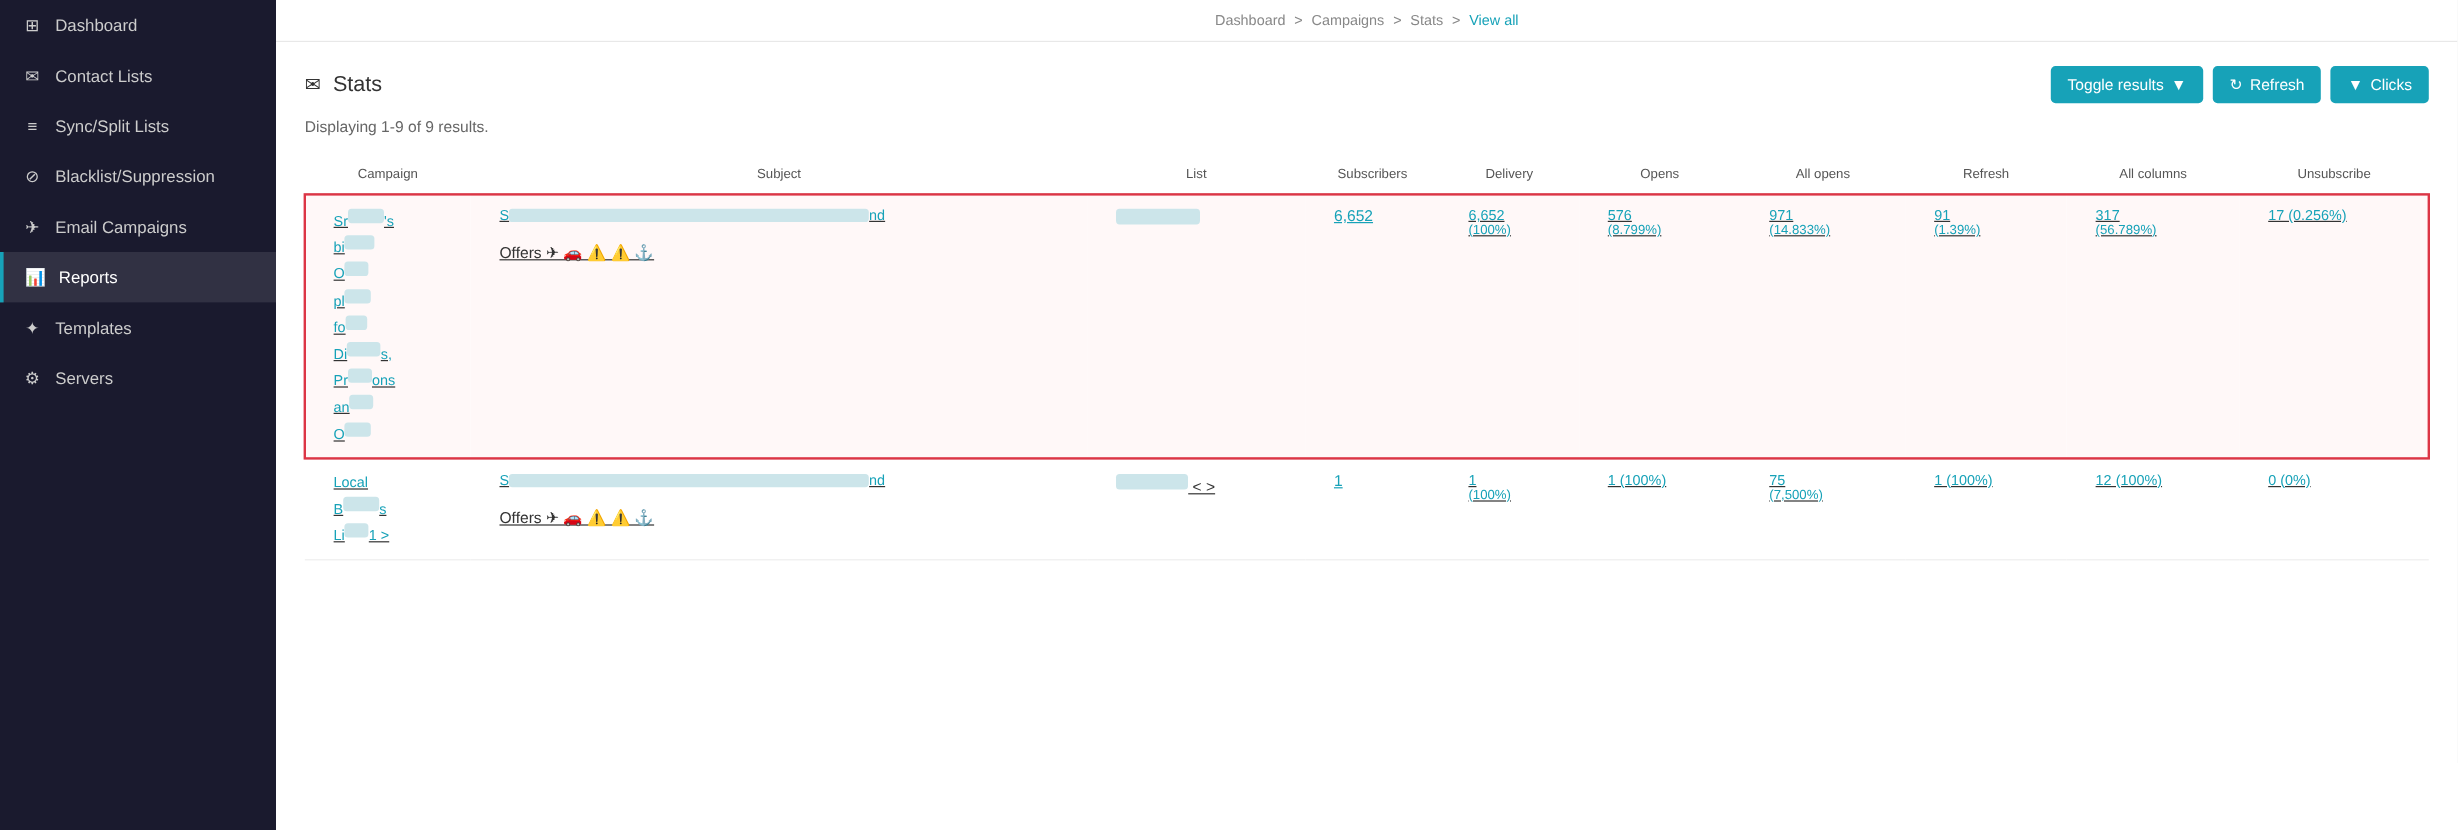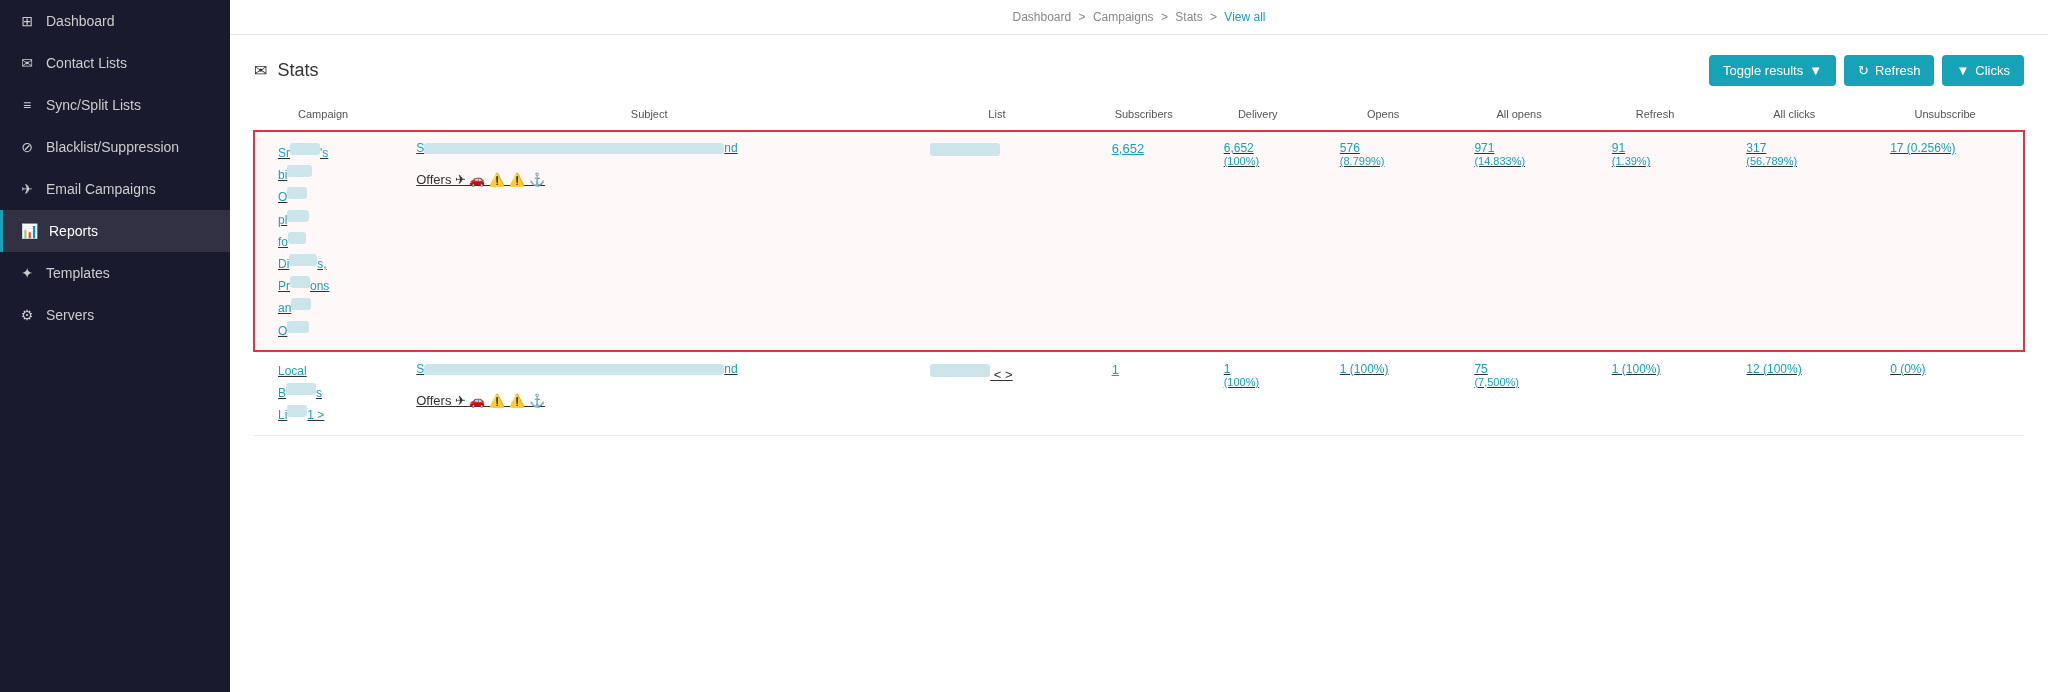--- a/index.html
+++ b/index.html
@@ -213,33 +213,34 @@
           <span>↻</span>
           <span>Refresh</span>
         </button>
         <button class="btn btn-teal">
           <span>▼</span>
           <span>Clicks</span>
         </button>
       </div>
     </div>
 
+    <p class="displaying-text">Displaying 1-9 of 9 results.</p>
 
     <table class="stats-table">
       <thead>
         <tr>
           <th>Campaign</th>
           <th>Subject</th>
           <th>List</th>
           <th>Subscribers</th>
           <th>Delivery</th>
           <th>Opens</th>
           <th>All opens</th>
           <th>Refresh</th>
-          <th>All clicks</th>
+          <th>All columns</th>
           <th>Unsubscribe</th>
         </tr>
       </thead>
       <tbody>
 
         <tr class="row-highlighted">
           <td>
             <div class="campaign-name">
               Sr<span class="blurred-block" style="width:30px"></span>'s<br>
               bi<span class="blurred-block" style="width:25px"></span><br>

